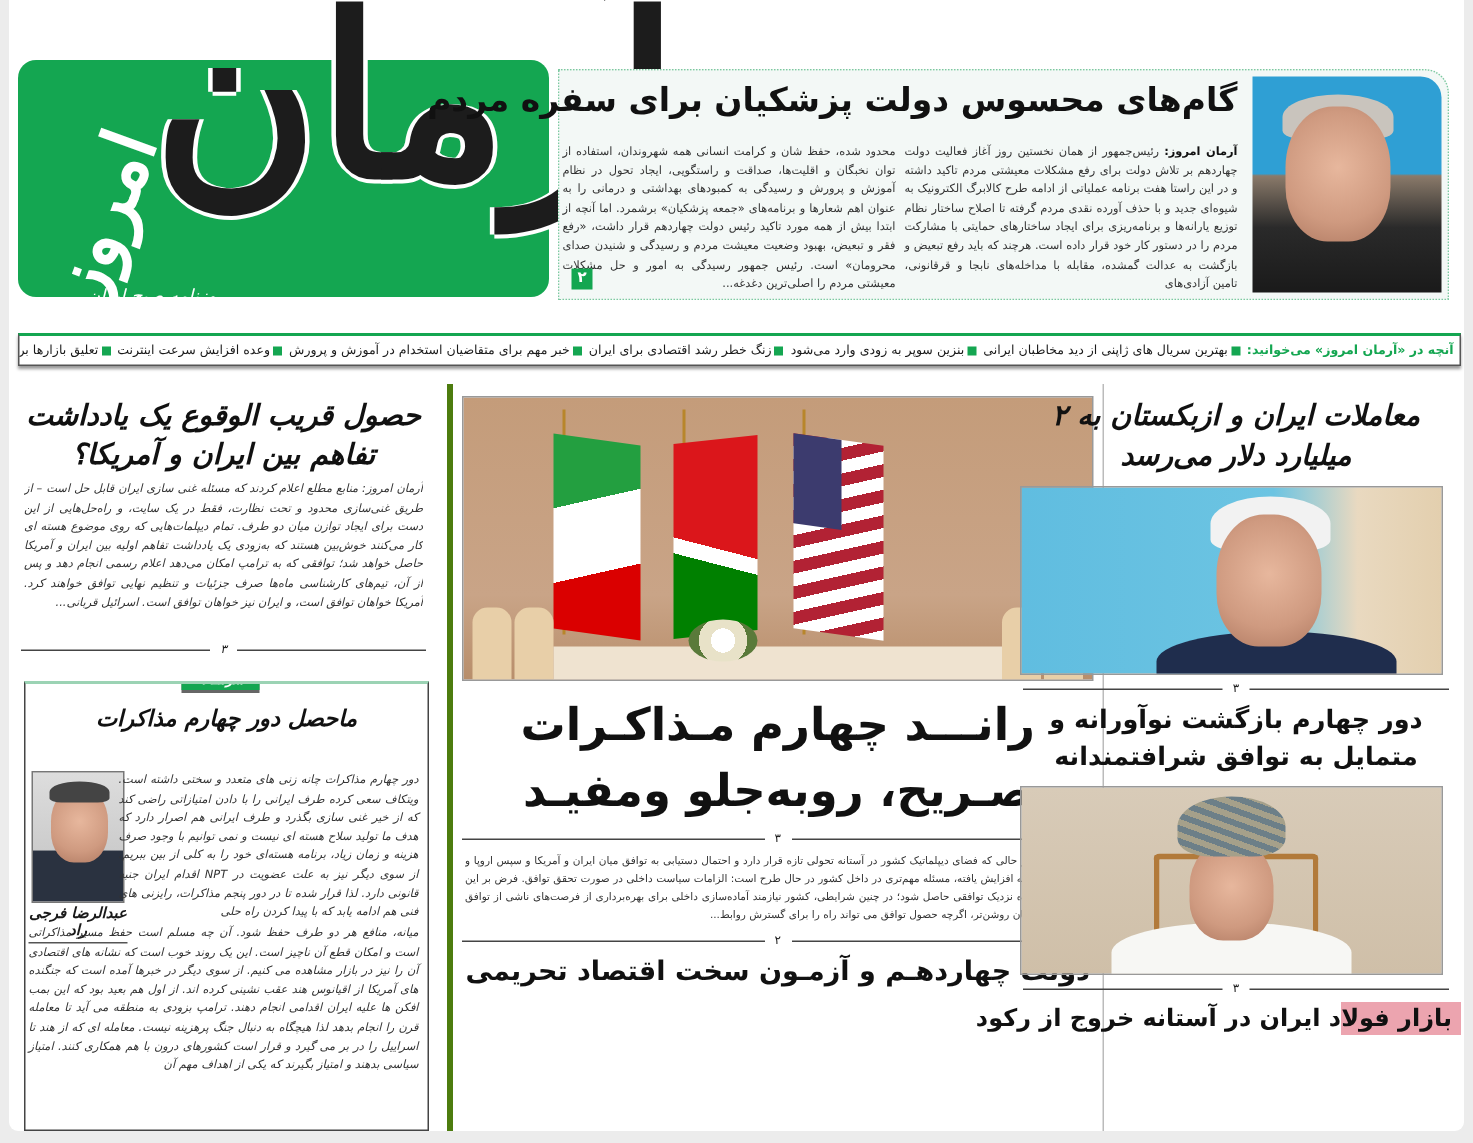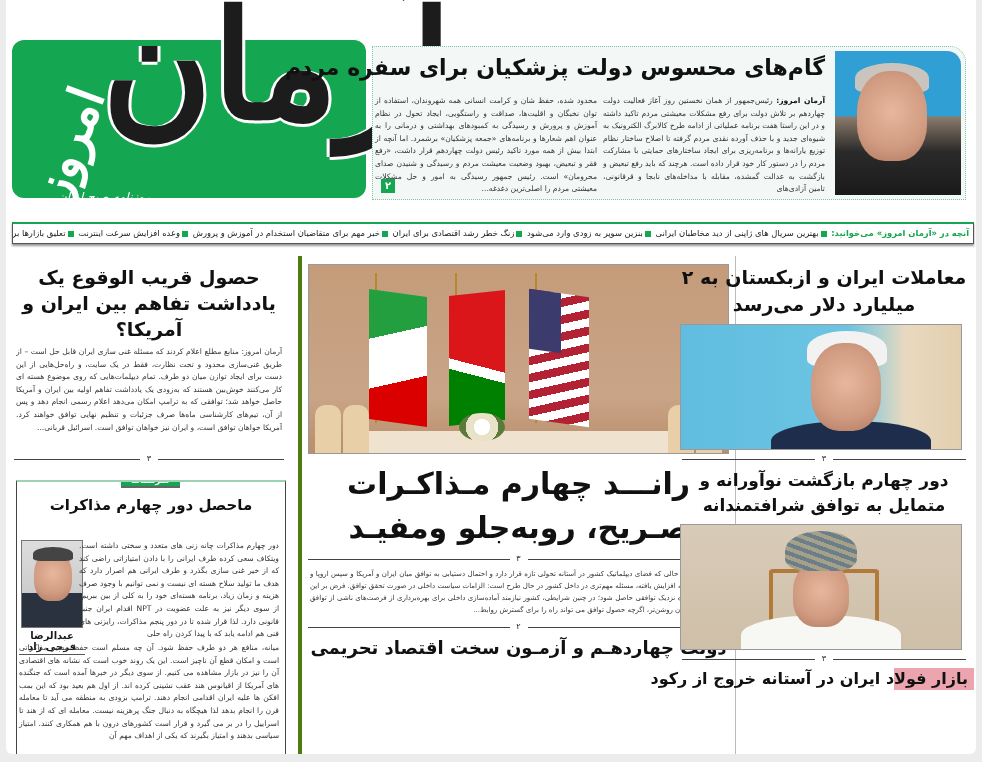--- a/index.html
+++ b/index.html
@@ -26,21 +26,21 @@
   .lead-col.c1 { right: 140px; }
   .lead-col.c2 { right: 368px; }
   .lead-col b { color: #111; }
   .page-num { position: absolute; left: 8px; top: 132px; width: 14px; height: 14px; background: #14a651; color: #fff; font-size: 10px; text-align: center; line-height: 14px; font-weight: bold; }
 
   
   .ticker { position: absolute; left: 6px; top: 222px; width: 962px; height: 22px; border: 1px solid #555; border-top: 2px solid #14a651; box-shadow: 0 2px 2px #999; font-size: 8.4px; line-height: 19px; white-space: nowrap; overflow: hidden; padding: 0 4px; background: #fff; }
   .ticker .lbl { color: #14a651; font-weight: bold; }
 
   
-  .col-left { position: absolute; left: 2px; top: 256px; width: 282px; height: 498px; }
+  .col-left { position: absolute; left: 2px; top: 256px; width: 282px; height: 498px; font-style: italic; }
   .col-mid { position: absolute; left: 292px; top: 256px; width: 438px; height: 498px; border-left: 4px solid #4d7c0f; border-right: 1px solid #bbb; }
   .col-right { position: absolute; left: 670px; top: 256px; width: 296px; height: 498px; }
 
   .hl { font-weight: bold; text-align: center; color: #111; }
   .body-text { font-size: 7.6px; line-height: 12.6px; color: #333; text-align: justify; }
   .sep { position: relative; height: 10px; margin: 4px 6px; }
   .sep:before { content: ""; position: absolute; left: 0; right: 0; top: 5px; border-top: 1px solid #444; }
   .sep span { position: relative; display: block; width: 18px; margin: 0 auto; background: #fff; text-align: center; font-size: 8px; line-height: 10px; }
 
   .h-left1 { font-size: 19px; line-height: 26px; margin: 8px 4px 4px; }
@@ -64,21 +64,21 @@
   .fl-us:after { content: ""; position: absolute; left: 0; top: 0; width: 32px; height: 60px; background: #3c3b6e; }
   .pole { position: absolute; top: 8px; width: 2px; height: 150px; background: #b8862b; }
   .table { position: absolute; left: 60px; right: 60px; bottom: 0; height: 22px; background: #efe3d0; }
   .flowers { position: absolute; left: 150px; bottom: 12px; width: 46px; height: 28px; border-radius: 50%; background: radial-gradient(circle, #fff 0 30%, #e8e2c8 30% 60%, #5a7a3a 60%); }
   .chair { position: absolute; bottom: 0; width: 26px; height: 48px; border-radius: 10px 10px 0 0; background: #e8cfa8; }
   .h-mid1 { font-size: 30px; line-height: 44px; margin: 8px 4px 0; font-weight: 900; }
   .h-mid2 { font-size: 18px; line-height: 24px; margin: 4px 4px 2px; }
   .t-mid2 { margin: 0 8px; font-size: 7px; line-height: 12px; height: 50px; overflow: hidden; }
   .h-mid3 { font-size: 18px; line-height: 24px; margin: 2px 4px; }
 
-  .h-right1 { font-size: 19px; line-height: 27px; margin: 8px 4px 6px; }
+  .h-right1 { font-size: 19px; line-height: 27px; margin: 8px 4px 6px; font-style: italic; }
   .r-photo { margin: 0 10px 0 4px; border: 1px solid #999; position: relative; overflow: hidden; }
   .r-photo1 { height: 126px; background: linear-gradient(90deg, #60bde0 0%, #6cc4e2 60%, #e9d9c0 80%, #e3cfae 100%); }
   .r-photo1 .face { left: 130px; top: 18px; width: 70px; height: 88px; }
   .r-photo1 .hair { left: 126px; top: 6px; width: 80px; height: 36px; background: #f2f2f2; }
   .suit1 { position: absolute; left: 90px; top: 96px; width: 160px; height: 40px; border-radius: 50% 50% 0 0; background: #1f2d4d; }
   .h-right2 { font-size: 17px; line-height: 25px; margin: 4px 4px 6px; }
   .r-photo2 { height: 126px; background: linear-gradient(180deg, #d8cbb8 0%, #cfbfa8 100%); }
   .r-photo2 .face { left: 112px; top: 36px; width: 56px; height: 66px; }
   .turban { position: absolute; left: 104px; top: 6px; width: 72px; height: 40px; border-radius: 50% 50% 30% 30%; background: repeating-linear-gradient(20deg, #6c7f88 0 4px, #a5a08a 4px 8px); }
   .robe { position: absolute; left: 60px; top: 90px; width: 160px; height: 40px; border-radius: 50% 50% 0 0; background: #f7f7f4; }

